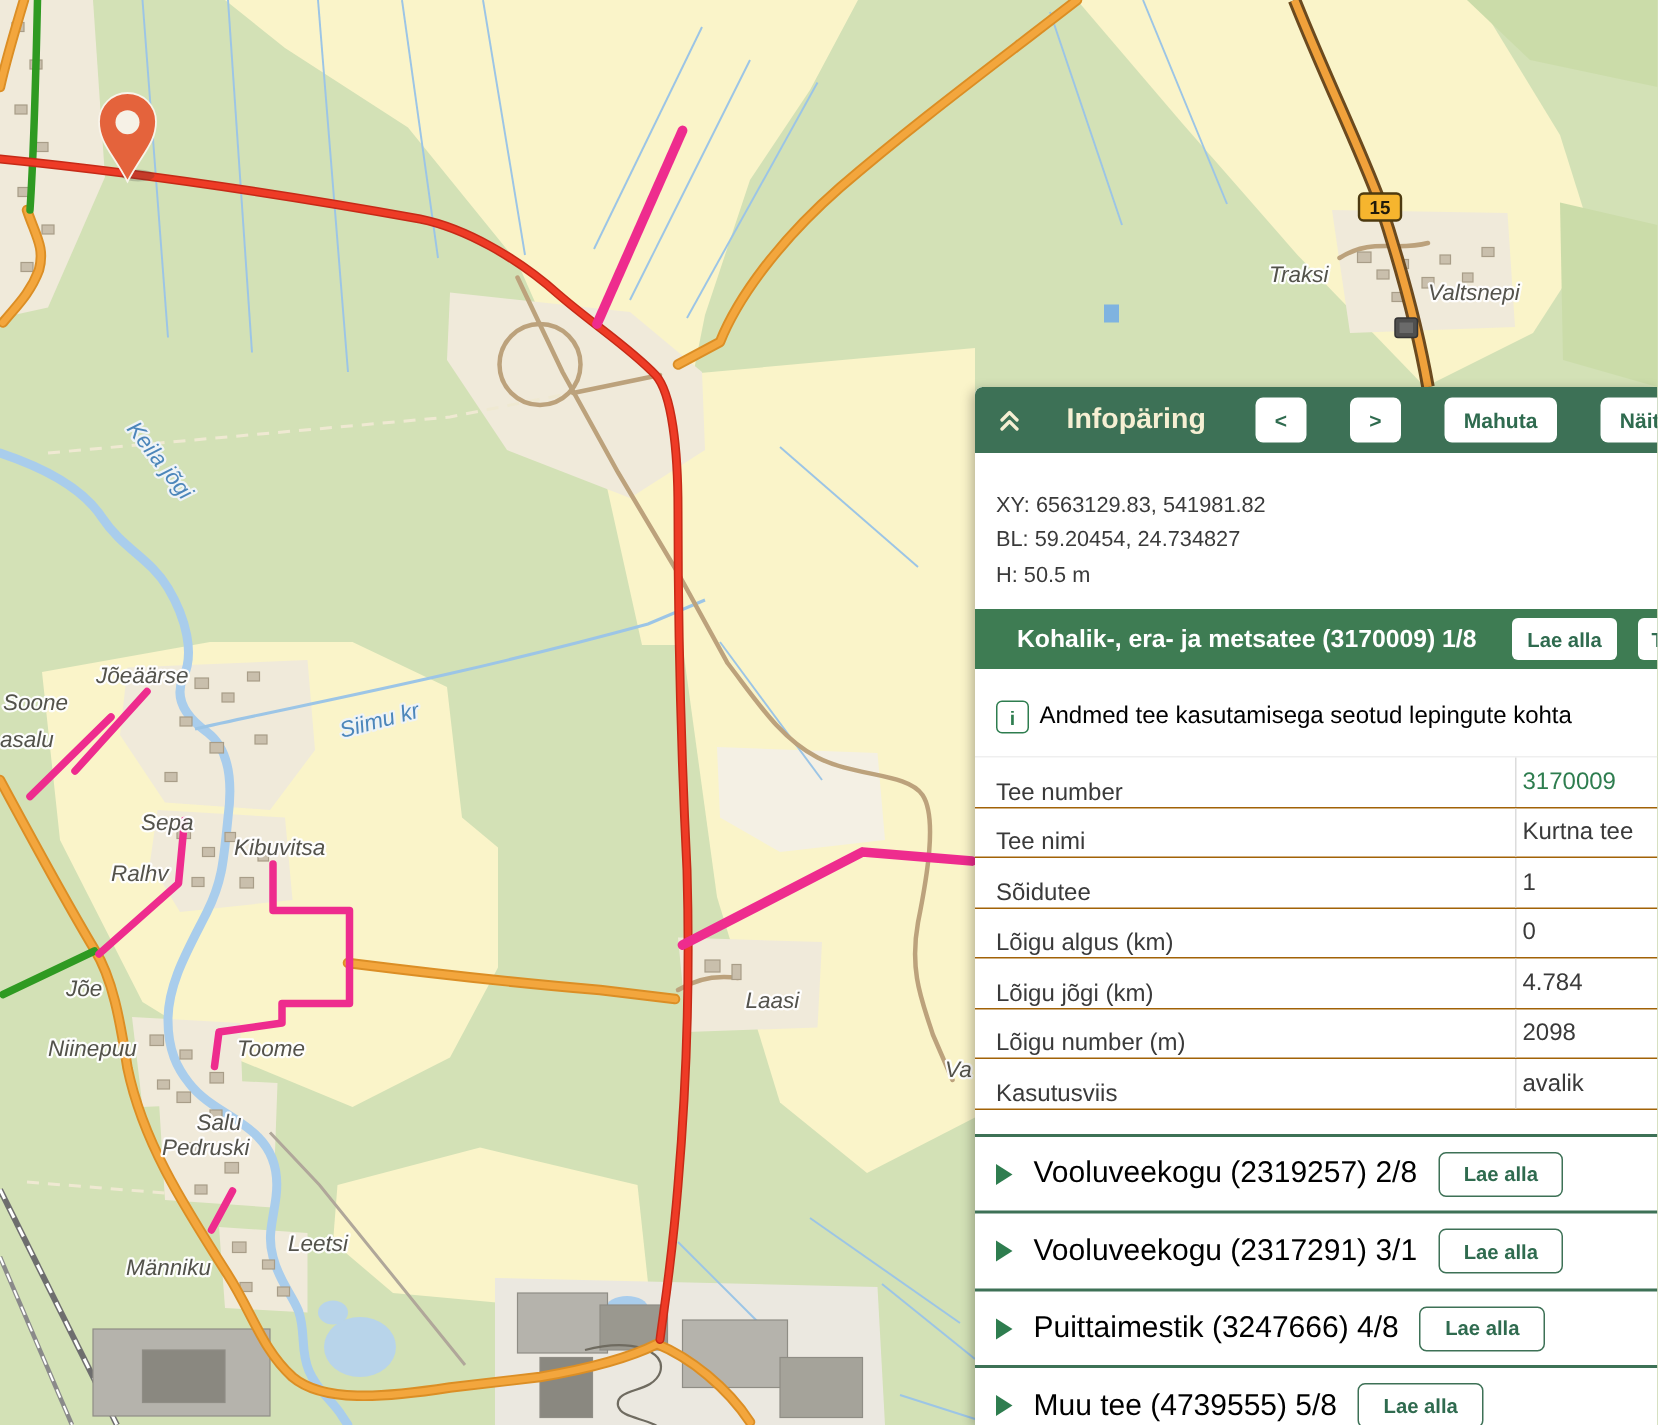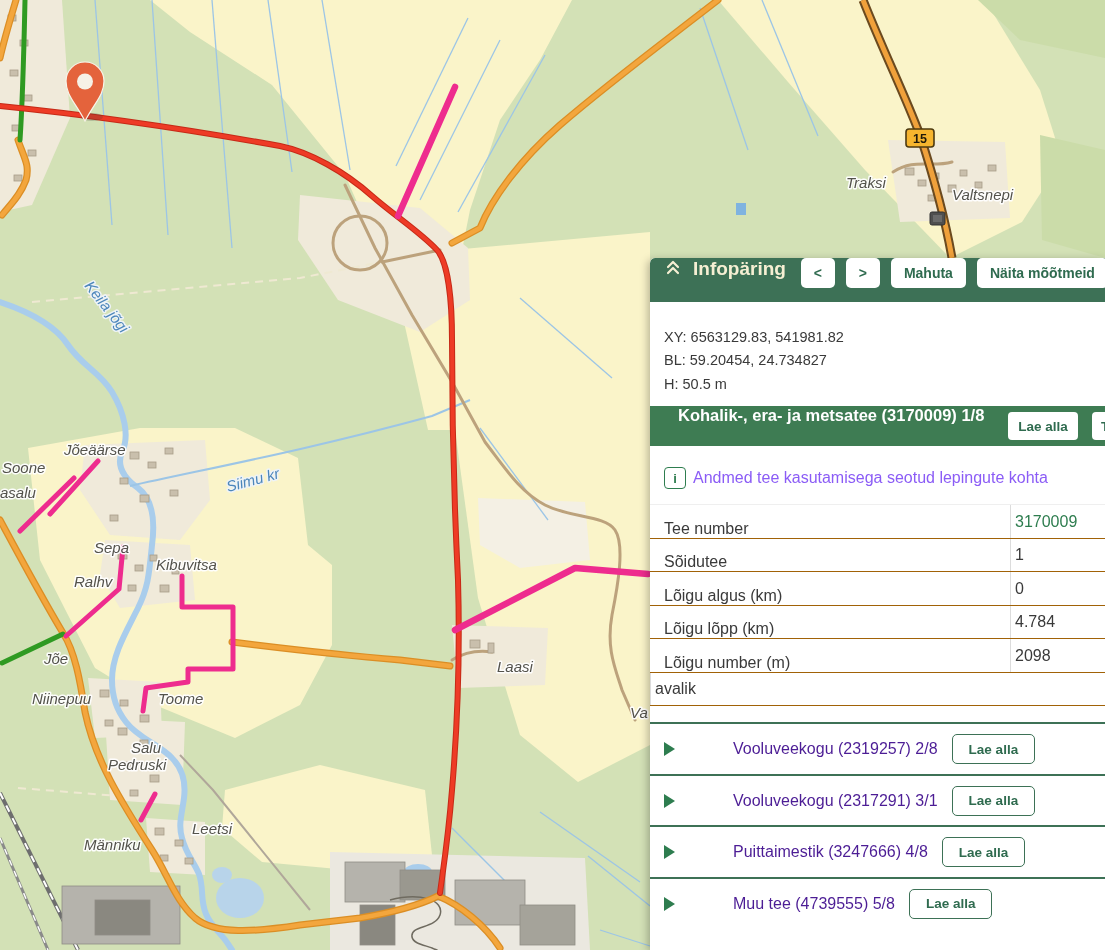--- a/index.html
+++ b/index.html
@@ -9,51 +9,51 @@
   }
   #map{position:absolute;top:0;left:0;}
   .map-label{font-style:italic;font-size:15px;fill:#4c4b45;
     paint-order:stroke;stroke:#ffffff;stroke-width:3px;stroke-linejoin:round;opacity:.95;}
   .water-label{font-style:italic;font-size:15px;fill:#4c86ba;
     paint-order:stroke;stroke:#eef3f6;stroke-width:3px;stroke-linejoin:round;}
   .shield-text{font-size:12.5px;font-weight:bold;fill:#201a0a;text-anchor:middle;font-style:normal;}
 
   .panel{position:absolute;left:650px;top:258px;width:455px;height:692px;background:#fff;
     overflow:hidden;border-top-left-radius:5px;box-shadow:-2px 2px 8px rgba(0,0,0,.28);}
-  .panel-header{display:flex;height:44px;background:#3D7156;
-    padding-left:14px;gap:11px;border-top-left-radius:5px;}
+  .panel-header{display:flex;align-items:center;height:44px;background:#3D7156;
+    padding-left:14px;gap:29px;border-top-left-radius:5px;}
   .panel-title{color:#F6EFD3;font-size:19px;font-weight:bold;margin-right:4px;white-space:nowrap;}
   .hbtn{background:#fff;color:#2F6B4F;border:none;border-radius:5px;height:30px;
     font-size:14px;font-weight:bold;padding:4px 13px;flex-shrink:0;cursor:pointer;
     font-family:"Liberation Sans",sans-serif;}
   .hbtn.narrow{width:34px;padding:0;}
   .coords{padding:24px 14px 10px;font-size:14.5px;color:#3A3A3A;line-height:1.62;}
-  .section-bar{position:relative;display:flex;align-items:flex-start;height:40px;background:#3E7C53;padding-left:28px;}
+  .section-bar{position:relative;display:flex;align-items:center;height:40px;background:#3E7C53;padding-left:28px;}
   .section-title{color:#ffffff;font-size:16.5px;font-weight:bold;white-space:nowrap;}
   .sbtn{position:absolute;top:6px;background:#fff;color:#2F6B4F;border:none;border-radius:4px;
     height:28px;font-size:13.5px;font-weight:bold;cursor:pointer;font-family:"Liberation Sans",sans-serif;}
   .sbtn.download{right:27px;width:70px;}
   .sbtn.partial{right:-57px;width:70px;text-align:left;padding-left:9px;}
   .info-line{display:flex;align-items:center;gap:7px;padding:21px 14px 13px;}
   .info-icon{width:20px;height:20px;border:1.5px solid #2E7D4F;border-radius:4px;color:#2E7D4F;
     font-weight:bold;font-size:13px;display:flex;align-items:center;justify-content:center;flex-shrink:0;}
-  .info-text{font-size:16px;color:#8b5cf6;}
+  .info-text{font-size:16px;color:#000000;}
   .tbl{margin-top:2px;}
   .trow{display:flex;height:32.5px;align-items:flex-end;border-bottom:1px solid #a16207;
     font-size:16px;color:#3A3A3A;}
   .trow.first{border-top:1px solid #EFEFEF;}
   .tlabel{width:360px;padding-left:14px;box-sizing:border-box;}
   .tvalue{flex:1;padding-left:4px;border-left:1px solid #DCDCDC;height:100%;display:flex;align-items:center;}
   .tvalue.link{color:#2E7D4F;cursor:pointer;}
   .collapsed{margin-top:16px;}
   .crow{border-top:2px solid #3D7156;height:49.5px;display:flex;align-items:center;
     padding-left:14px;gap:14px;}
   .tri{width:0;height:0;border-left:11px solid #2E7D4F;border-top:7px solid transparent;
     border-bottom:7px solid transparent;flex-shrink:0;}
-  .ctitle{font-size:16px;color:#4c1d95;white-space:nowrap;margin-left:44px;}
+  .ctitle{font-size:20px;color:#000000;white-space:nowrap;}
   .obtn{border:1px solid #3D7156;color:#2F6B4F;background:#fff;border-radius:5px;height:30px;
     padding:0 16px;font-size:13.5px;font-weight:bold;cursor:pointer;font-family:"Liberation Sans",sans-serif;}
 </style>
 </head>
 <body>
 
 <svg id="map" width="1105" height="950" viewBox="0 0 1105 950">
 
   <rect x="0" y="0" width="1105" height="950" fill="#D3E1B6"></rect>
 
@@ -307,36 +307,41 @@
     <span class="info-icon">i</span>
     <span class="info-text">Andmed tee kasutamisega seotud lepingute kohta</span>
   </div>
 
   <div class="tbl">
     <div class="trow first">
       <div class="tlabel">Tee number</div>
       <div class="tvalue link">3170009</div>
     </div>
     <div class="trow">
+      <div class="tlabel">Tee nimi</div>
+      <div class="tvalue">Kurtna tee</div>
+    </div>
+    <div class="trow">
       <div class="tlabel">Sõidutee</div>
       <div class="tvalue">1</div>
     </div>
     <div class="trow">
       <div class="tlabel">Lõigu algus (km)</div>
       <div class="tvalue">0</div>
     </div>
     <div class="trow">
-      <div class="tlabel">Lõigu lõpp (km)</div>
+      <div class="tlabel">Lõigu jõgi (km)</div>
       <div class="tvalue">4.784</div>
     </div>
     <div class="trow">
       <div class="tlabel">Lõigu number (m)</div>
       <div class="tvalue">2098</div>
     </div>
     <div class="trow">
+      <div class="tlabel">Kasutusviis</div>
       <div class="tvalue">avalik</div>
     </div>
   </div>
 
   <div class="collapsed">
     <div class="crow">
       <span class="tri"></span>
       <span class="ctitle">Vooluveekogu (2319257) 2/8</span>
       <button class="obtn">Lae alla</button>
     </div>

